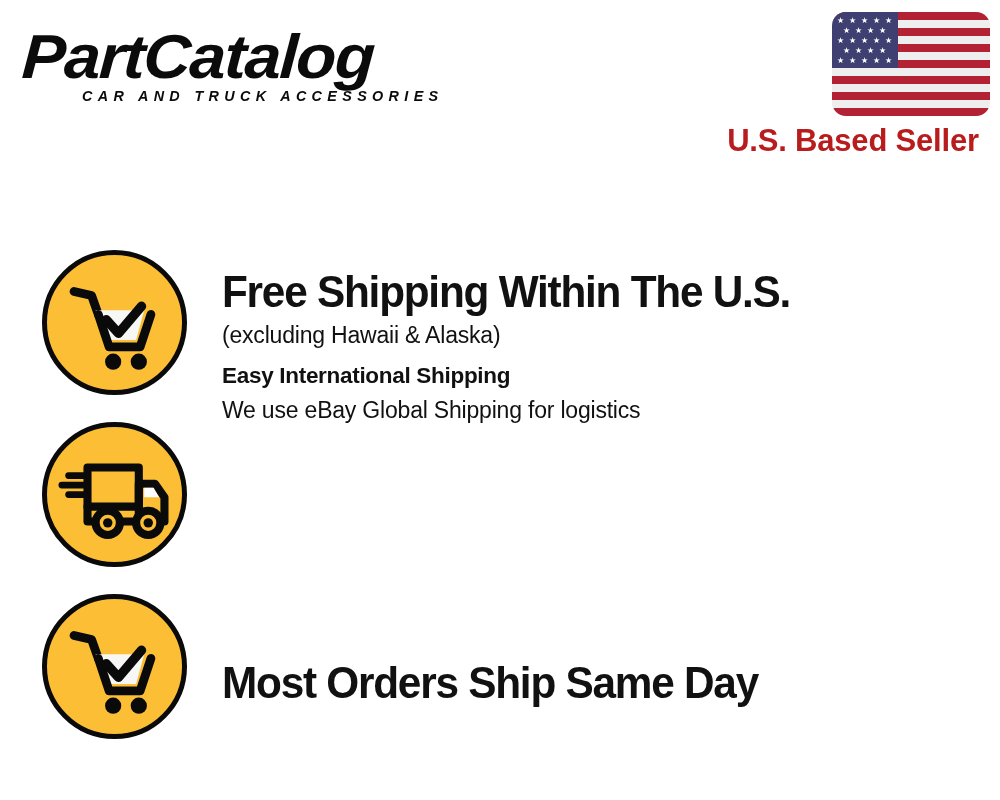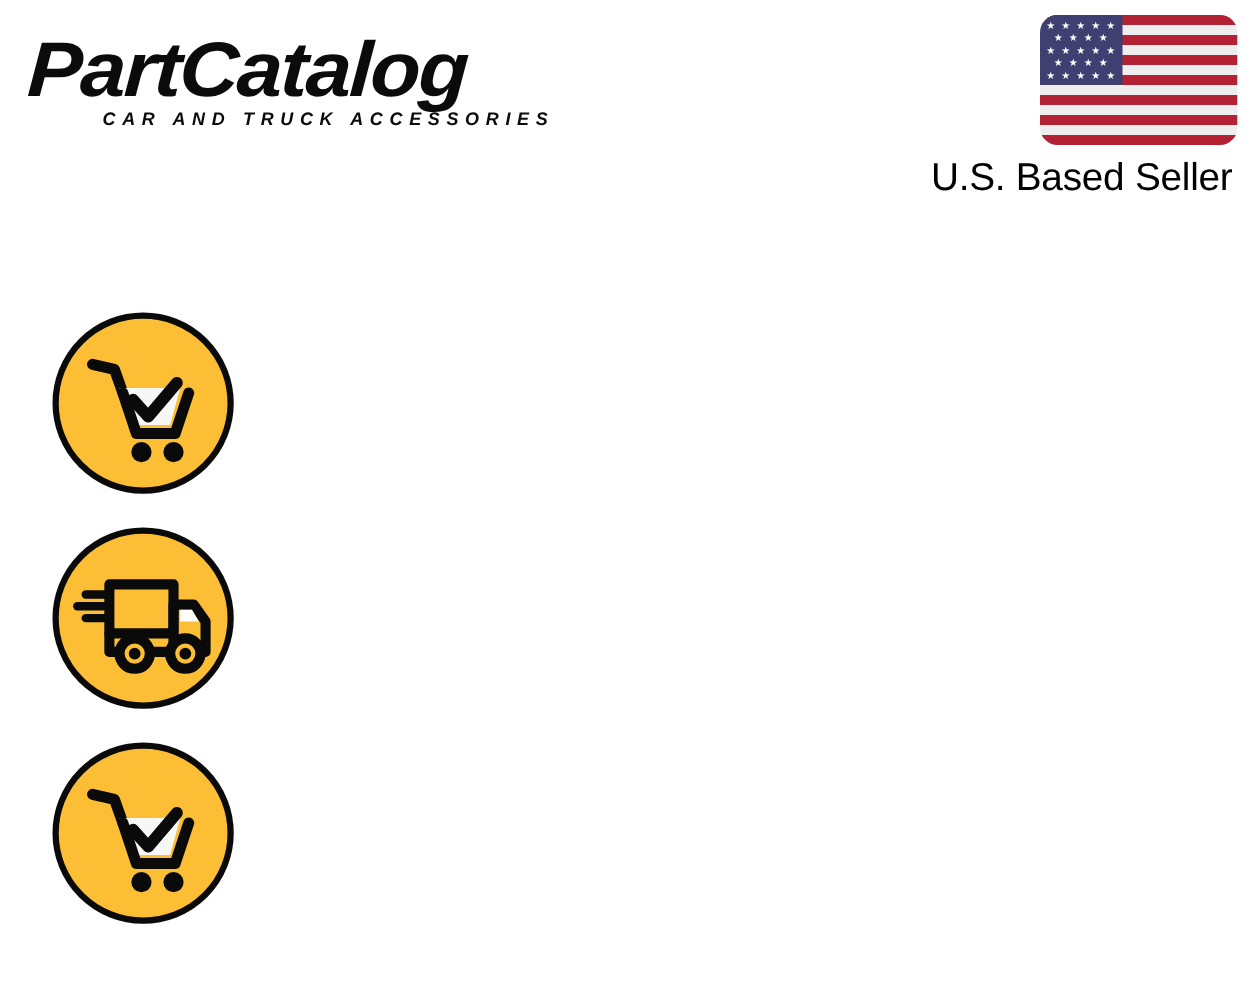--- a/index.html
+++ b/index.html
@@ -94,25 +94,25 @@
     position: absolute;
     color: #ffffff;
     font-size: 8px;
     line-height: 8px;
   }
   .seller-label {
     display: block;
     margin-top: 4px;
     font-size: 31px;
     line-height: 34px;
-    font-weight: 400;
+    font-weight: 700;
     letter-spacing: -0.2px;
-    color: #000000;
-    white-space: nowrap;
-    text-align: right;
+    color: #b91c1c;
+    white-space: nowrap;
+    text-align: center;
     padding-right: 4px;
   }
 
   
   .features {
     position: absolute;
     top: 175px;
     left: 0;
     width: 1000px;
   }
@@ -240,20 +240,27 @@
     <div class="badge">
       <svg viewBox="0 0 100 100">
         <path d="M20 27 L33 30 L38 44" fill="none" stroke="#0a0a0a" stroke-width="6.5" stroke-linecap="round" stroke-linejoin="round"></path>
         <path d="M36 41 L72 41 L66 63 L43 63 Z" fill="#f7f7f5" stroke="none"></path>
         <path d="M38 44 L46 68 L69 68 L77 44" fill="none" stroke="#0a0a0a" stroke-width="6.5" stroke-linecap="round" stroke-linejoin="round"></path>
         <path d="M44 48 L53 58 L70 38" fill="none" stroke="#0a0a0a" stroke-width="7" stroke-linecap="round" stroke-linejoin="round"></path>
         <circle cx="49" cy="79" r="6" fill="#0a0a0a"></circle>
         <circle cx="68" cy="79" r="6" fill="#0a0a0a"></circle>
       </svg>
     </div>
+    <div class="feature-text">
+      <div class="feature-title row1-title">Free Shipping Within The U.S.</div>
+      <div class="feature-sub">(excluding Hawaii &amp; Alaska)</div>
+      <div class="gap-small"></div>
+      <div class="feature-sub bold">Easy International Shipping</div>
+      <div class="feature-sub">We use eBay Global Shipping for logistics</div>
+    </div>
   </div>
 
   <div class="feature-row r1">
     <div class="badge">
       <svg viewBox="0 0 100 100">
         <rect x="30" y="30" width="38" height="29" fill="none" stroke="#0a0a0a" stroke-width="6" stroke-linejoin="round"></rect>
         <path d="M68 42 L80 42 L87 52 L87 70 L68 70 Z" fill="none" stroke="#0a0a0a" stroke-width="6" stroke-linejoin="round"></path>
         <path d="M72 45 L79 45 L83 52 L72 52 Z" fill="#ffffff"></path>
         <path d="M30 59 L30 70 L68 70" fill="none" stroke="#0a0a0a" stroke-width="6" stroke-linejoin="round" stroke-linecap="round"></path>
         <circle cx="45" cy="71" r="9" fill="#fbbe35" stroke="#0a0a0a" stroke-width="6"></circle>
@@ -271,15 +278,18 @@
     <div class="badge">
       <svg viewBox="0 0 100 100">
         <path d="M20 27 L33 30 L38 44" fill="none" stroke="#0a0a0a" stroke-width="6.5" stroke-linecap="round" stroke-linejoin="round"></path>
         <path d="M36 41 L72 41 L66 63 L43 63 Z" fill="#f7f7f5" stroke="none"></path>
         <path d="M38 44 L46 68 L69 68 L77 44" fill="none" stroke="#0a0a0a" stroke-width="6.5" stroke-linecap="round" stroke-linejoin="round"></path>
         <path d="M44 48 L53 58 L70 38" fill="none" stroke="#0a0a0a" stroke-width="7" stroke-linecap="round" stroke-linejoin="round"></path>
         <circle cx="49" cy="79" r="6" fill="#0a0a0a"></circle>
         <circle cx="68" cy="79" r="6" fill="#0a0a0a"></circle>
       </svg>
     </div>
+    <div class="feature-text">
+      <div class="feature-title row3-title">Most Orders Ship Same Day</div>
+    </div>
   </div>
 
 </div>
 
 </body></html>

